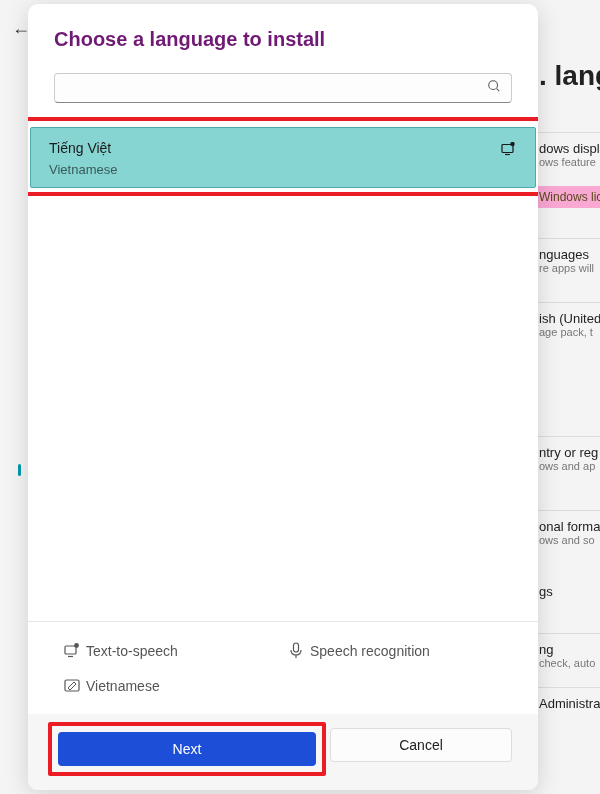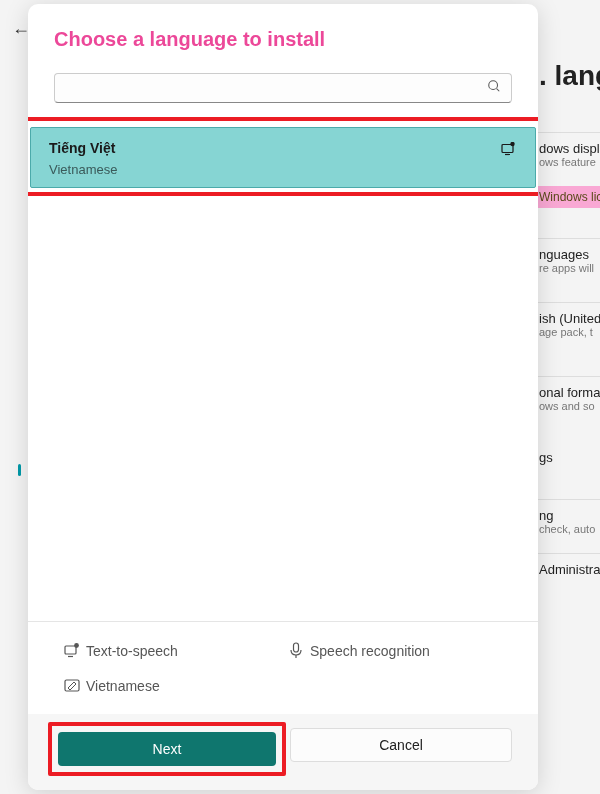--- a/index.html
+++ b/index.html
@@ -84,21 +84,21 @@
       box-shadow: 0 4px 24px rgba(0,0,0,0.15);
       display: flex;
       flex-direction: column;
     }
     .dialog-header {
       padding: 24px 26px 14px 26px;
     }
     .dialog-title {
       font-size: 20px;
       font-weight: 600;
-      color: #ec4899;
+      color: #701a75;
     }
     .search-box {
       margin: 8px 26px 14px 26px;
       height: 30px;
       border: 1px solid #ccc;
       border-bottom: 1px solid #888;
       border-radius: 4px;
       background: #fdfdfd;
       display: flex;
       align-items: center;
@@ -129,21 +129,20 @@
       align-items: flex-start;
     }
     .language-names {
       display: flex;
       flex-direction: column;
       gap: 6px;
     }
     .lang-native {
       font-size: 14px;
       color: #1a1a1a;
-      font-weight: bold;
     }
     .lang-english {
       font-size: 13px;
       color: #3a5a5a;
     }
     .display-icon {
       font-size: 14px;
       color: #1a1a1a;
       margin-top: 2px;
     }
@@ -185,24 +184,24 @@
       flex: 1;
       height: 34px;
       border-radius: 4px;
       font-size: 14px;
       display: flex;
       align-items: center;
       justify-content: center;
       cursor: pointer;
     }
     .btn-primary {
-      background: #0f766e;
+      background: #1d4ed8;
       color: #fff;
       border: none;
-      width: 218px;
+      width: 258px;
     }
     .btn-secondary {
       background: #fcfcfc;
       color: #222;
       border: 1px solid #ddd;
     }
   </style>
 </head>
 <body>
 
@@ -216,20 +215,24 @@
     <div class="bg-item-sub">ows feature</div>
   </div>
   <div class="bg-highlight">Windows lic</div>
   <div class="bg-item" style="margin-top:30px">
     <div class="bg-item-title">nguages</div>
     <div class="bg-item-sub">re apps will</div>
   </div>
   <div class="bg-item" style="margin-top:20px">
     <div class="bg-item-title">ish (United</div>
     <div class="bg-item-sub">age pack, t</div>
+  </div>
+  <div class="bg-item" style="margin-top:90px">
+    <div class="bg-item-title">ntry or reg</div>
+    <div class="bg-item-sub">ows and ap</div>
   </div>
   <div class="bg-item" style="margin-top:30px">
     <div class="bg-item-title">onal forma</div>
     <div class="bg-item-sub">ows and so</div>
   </div>
   <div class="bg-item" style="margin-top:22px;border:none">
     <div class="bg-item-title">gs</div>
   </div>
   <div class="bg-item" style="margin-top:26px">
     <div class="bg-item-title">ng</div>

